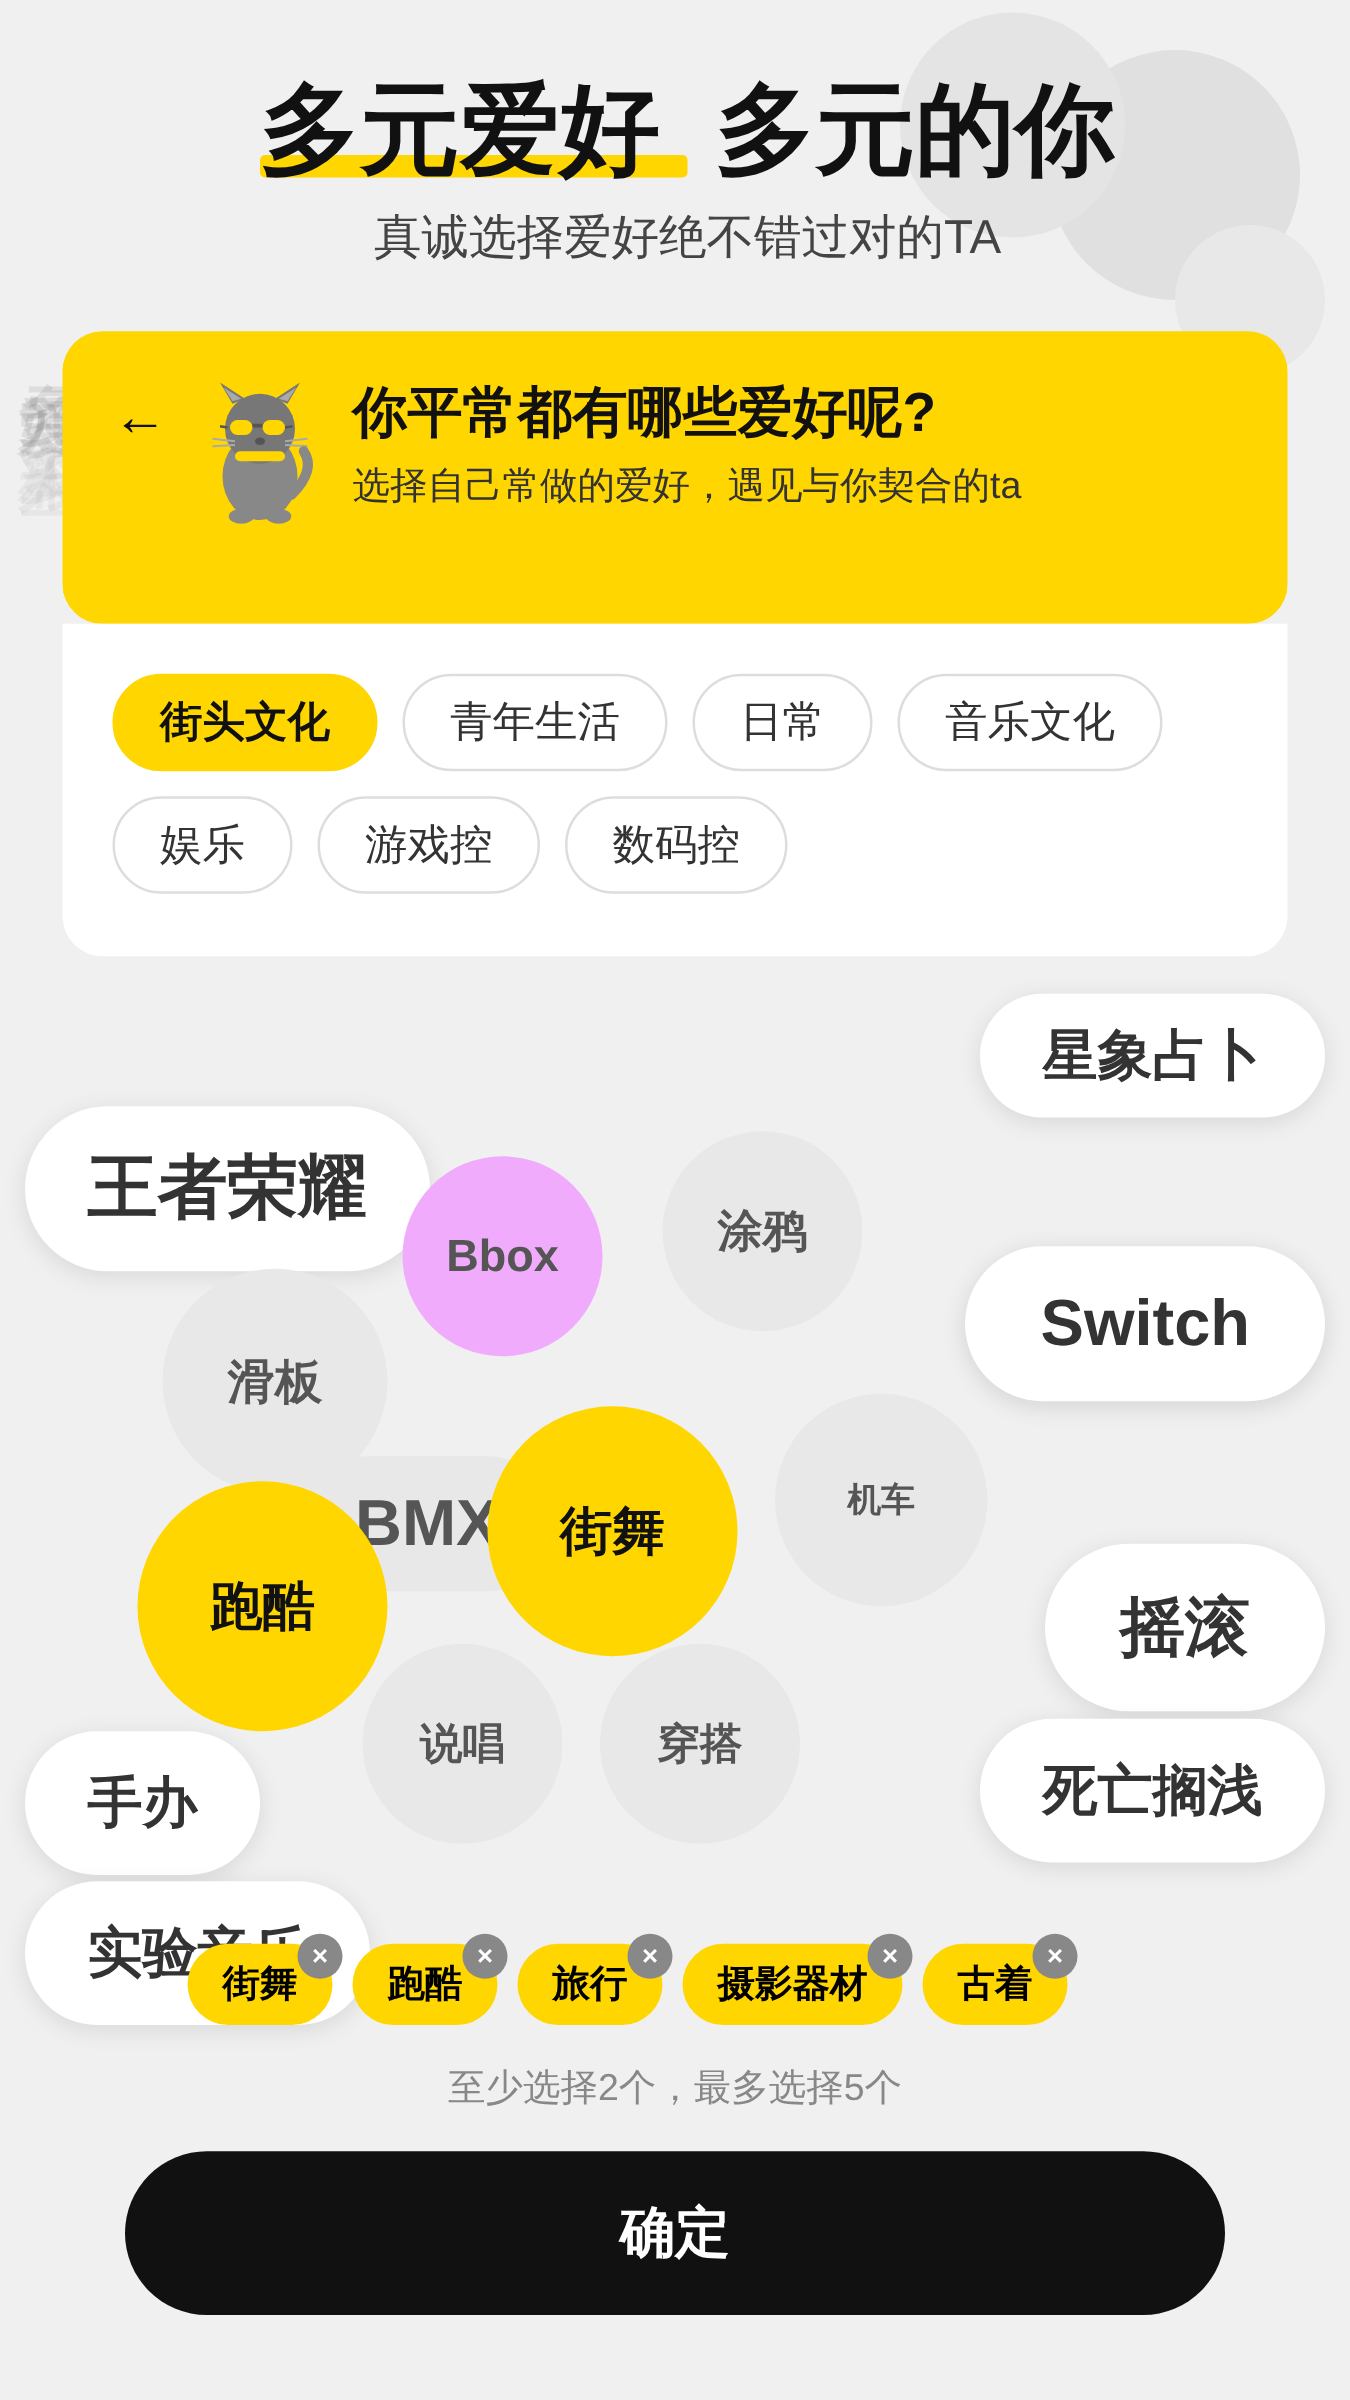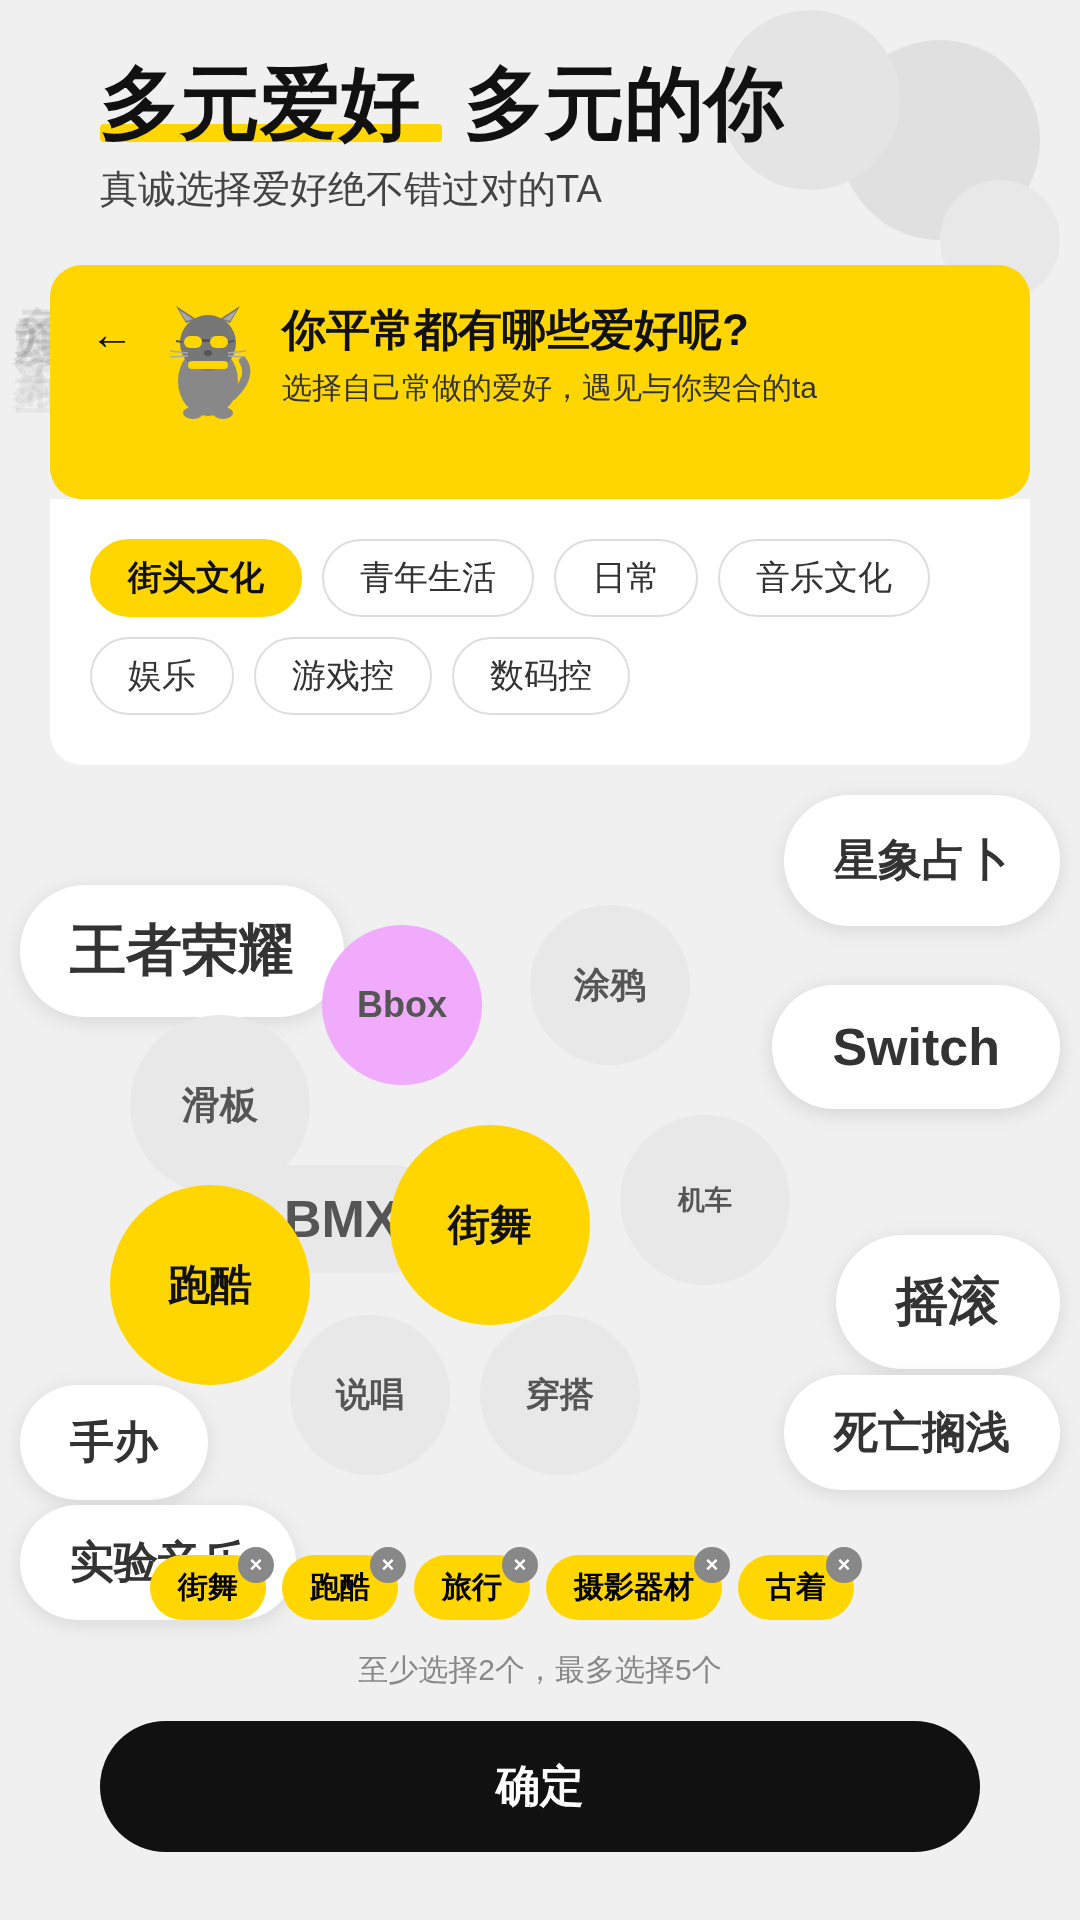--- a/index.html
+++ b/index.html
@@ -35,20 +35,21 @@
       color: rgba(0,0,0,0.08);
       letter-spacing: 4px;
       line-height: 1;
     }
 
     
     .header {
       padding: 60px 80px 20px 100px;
       position: relative;
       z-index: 2;
+      text-align: center;
     }
 
     .main-title {
       font-size: 80px;
       font-weight: 900;
       color: #111;
       line-height: 1.1;
       margin-bottom: 16px;
     }
 
@@ -351,41 +352,41 @@
   </div>
   <div class="tags-row">
     <div class="tag">娱乐</div>
     <div class="tag">游戏控</div>
     <div class="tag">数码控</div>
   </div>
 </div>
 
 <div class="bubbles-area" style="position:relative; width:100%; height:750px;">
 
-  <div class="bubble" style="right:20px; top:10px; padding:36px 50px; font-size:44px; box-shadow:0 4px 20px rgba(0,0,0,0.1);">
+  <div class="bubble" style="right:20px; top:10px; padding:20px 50px; font-size:44px; box-shadow:0 4px 20px rgba(0,0,0,0.1);">
     星象占卜
   </div>
 
   <div class="bubble" style="left:20px; top:100px; padding:28px 50px; font-size:56px; box-shadow:0 4px 20px rgba(0,0,0,0.1);">
     王者荣耀
   </div>
 
   <div class="bubble circle" style="left:322px; top:140px; width:160px; height:160px; font-size:36px; background:#f0abfc; color:#555;">
     Bbox
   </div>
 
   <div class="bubble circle" style="left:530px; top:120px; width:160px; height:160px; font-size:36px; background:#e8e8e8; color:#555;">
     涂鸦
   </div>
 
   <div class="bubble circle" style="left:130px; top:230px; width:180px; height:180px; font-size:38px; background:#e8e8e8; color:#555;">
     滑板
   </div>
 
-  <div class="bubble" style="right:20px; top:200px; padding:32px 60px; font-size:52px; font-weight:800; box-shadow:0 4px 20px rgba(0,0,0,0.12);">
+  <div class="bubble" style="right:20px; top:212px; padding:32px 60px; font-size:52px; font-weight:800; box-shadow:0 4px 20px rgba(0,0,0,0.12);">
     Switch
   </div>
 
   <div class="bubble" style="left:240px; top:380px; padding:24px 44px; font-size:52px; background:#e8e8e8; color:#555;">
     BMX
   </div>
 
   <div class="bubble circle selected" style="left:390px; top:340px; width:200px; height:200px; font-size:42px;">
     街舞
   </div>

